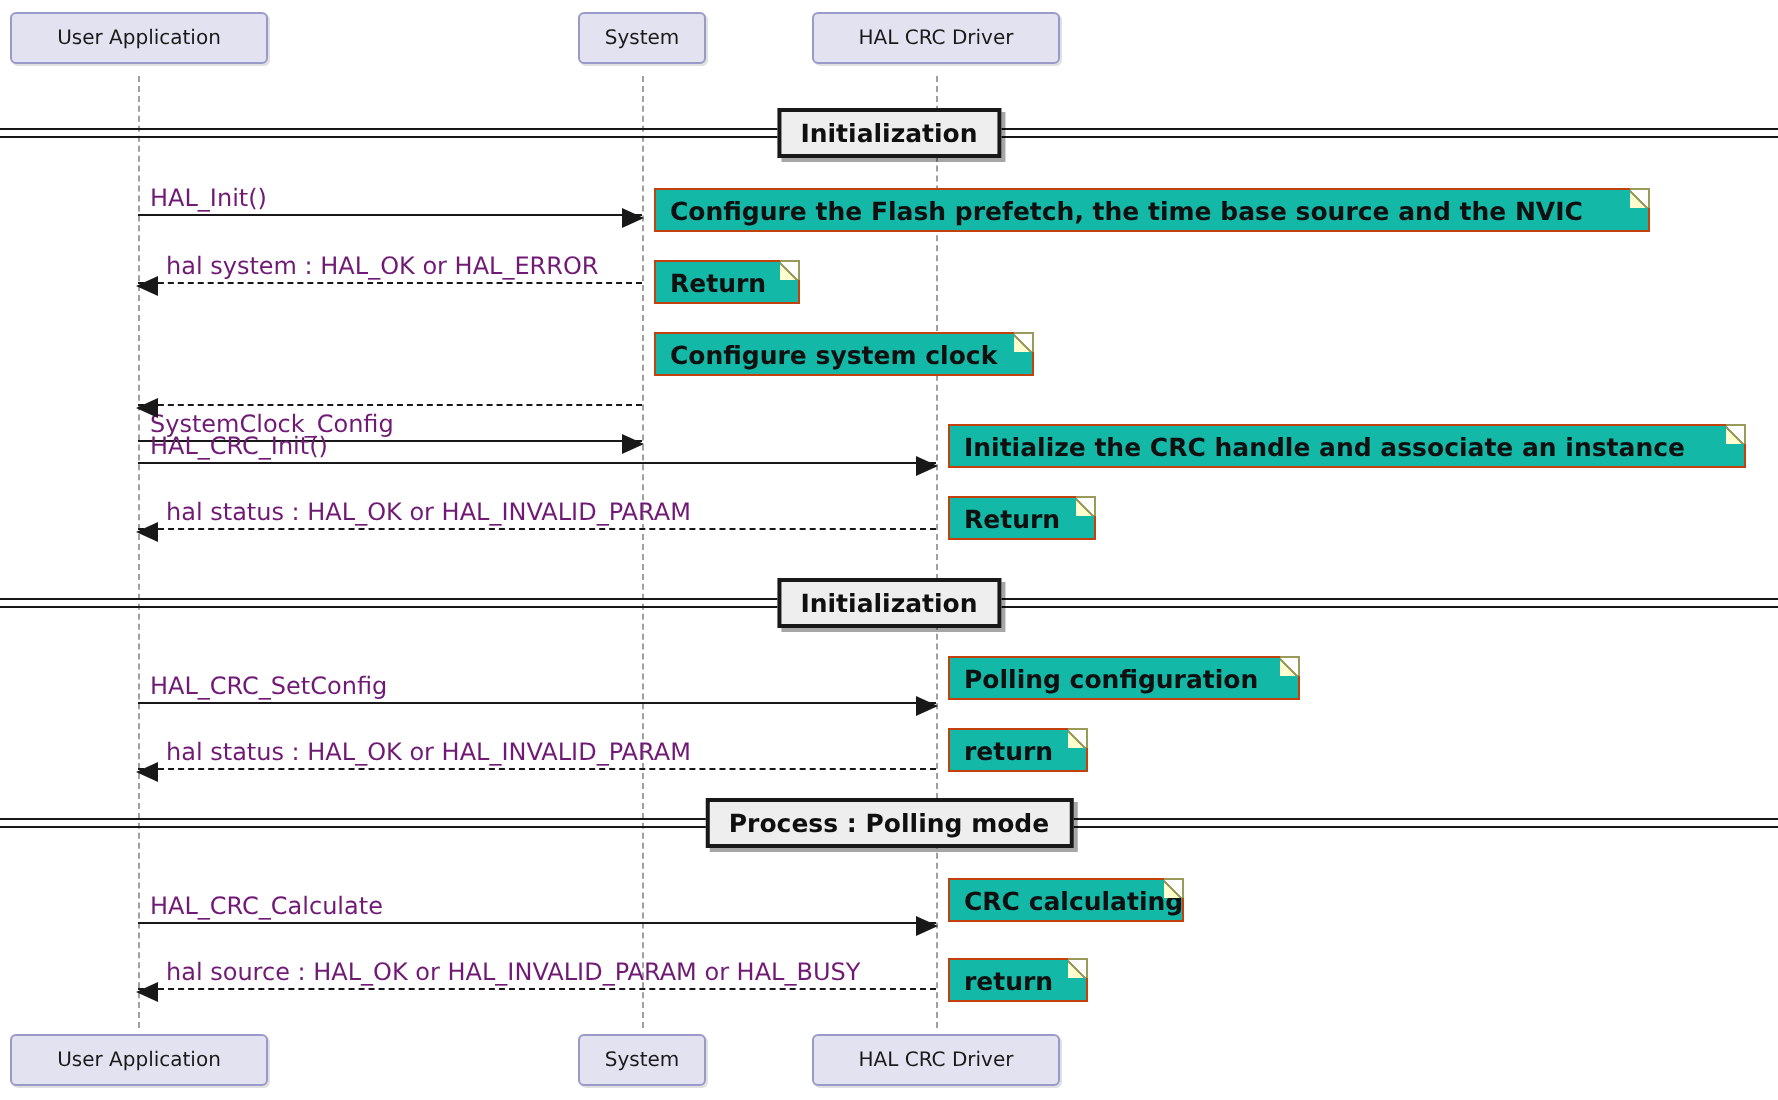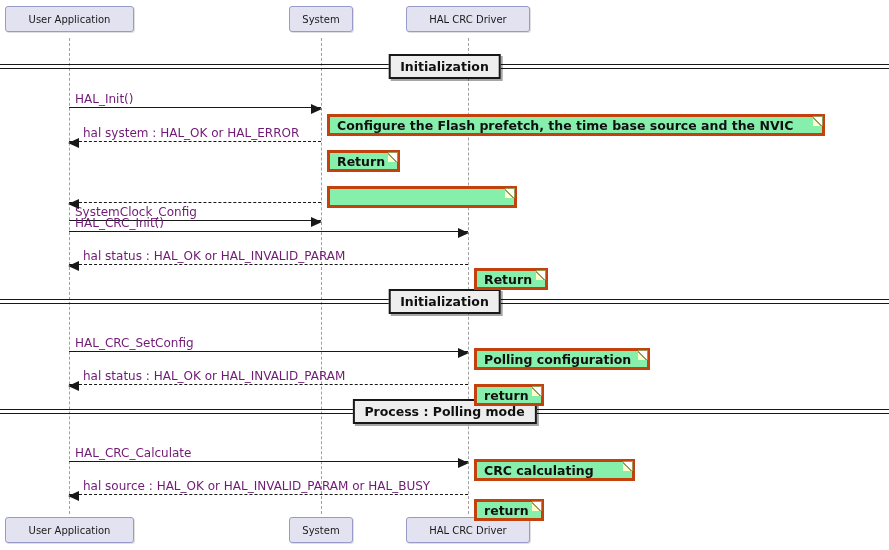--- a/index.html
+++ b/index.html
@@ -126,30 +126,29 @@
     border-top: 5.5px solid transparent;
     border-bottom: 5.5px solid transparent;
     border-right: 11px solid #181818;
   }
 
   
   .note {
     position: absolute;
     height: 22px;
     box-sizing: border-box;
-    background: #86efac;
-    border: 3px solid #c2410c;
+    background: #14b8a6;
+    border: 1px solid #c2410c;
     font-size: 12.5px;
     font-weight: bold;
     color: #101010;
     white-space: nowrap;
     display: flex;
     align-items: center;
     padding: 0 8px 0 7px;
-    margin-top: 20px;
   }
   .note .fold {
     position: absolute;
     top: -1px;
     right: -1px;
     width: 10px;
     height: 10px;
     background:
       linear-gradient(to bottom left,
         #FFFFFF 0%, #FFFFFF 48%,
@@ -256,40 +255,45 @@
     <span>Configure the Flash prefetch, the time base source and the NVIC</span>
     <span class="fold"></span>
   </div>
 
   <div class="note" style="left:327px; top:130px; width:73px;">
     <span>Return</span>
     <span class="fold"></span>
   </div>
 
   <div class="note" style="left:327px; top:166px; width:190px;">
-    <span class="fold"></span>
-  </div>
-
+    <span>Configure system clock</span>
+    <span class="fold"></span>
+  </div>
+
+  <div class="note" style="left:474px; top:212px; width:399px;">
+    <span>Initialize the CRC handle and associate an instance</span>
+    <span class="fold"></span>
+  </div>
 
   <div class="note" style="left:474px; top:248px; width:74px;">
     <span>Return</span>
     <span class="fold"></span>
   </div>
 
   <div class="note" style="left:474px; top:328px; width:176px;">
     <span>Polling configuration</span>
     <span class="fold"></span>
   </div>
 
   <div class="note" style="left:474px; top:364px; width:70px;">
     <span>return</span>
     <span class="fold"></span>
   </div>
 
-  <div class="note" style="left:474px; top:439px; width:161px;">
+  <div class="note" style="left:474px; top:439px; width:118px;">
     <span>CRC calculating</span>
     <span class="fold"></span>
   </div>
 
   <div class="note" style="left:474px; top:479px; width:70px;">
     <span>return</span>
     <span class="fold"></span>
   </div>
 
 </div>

